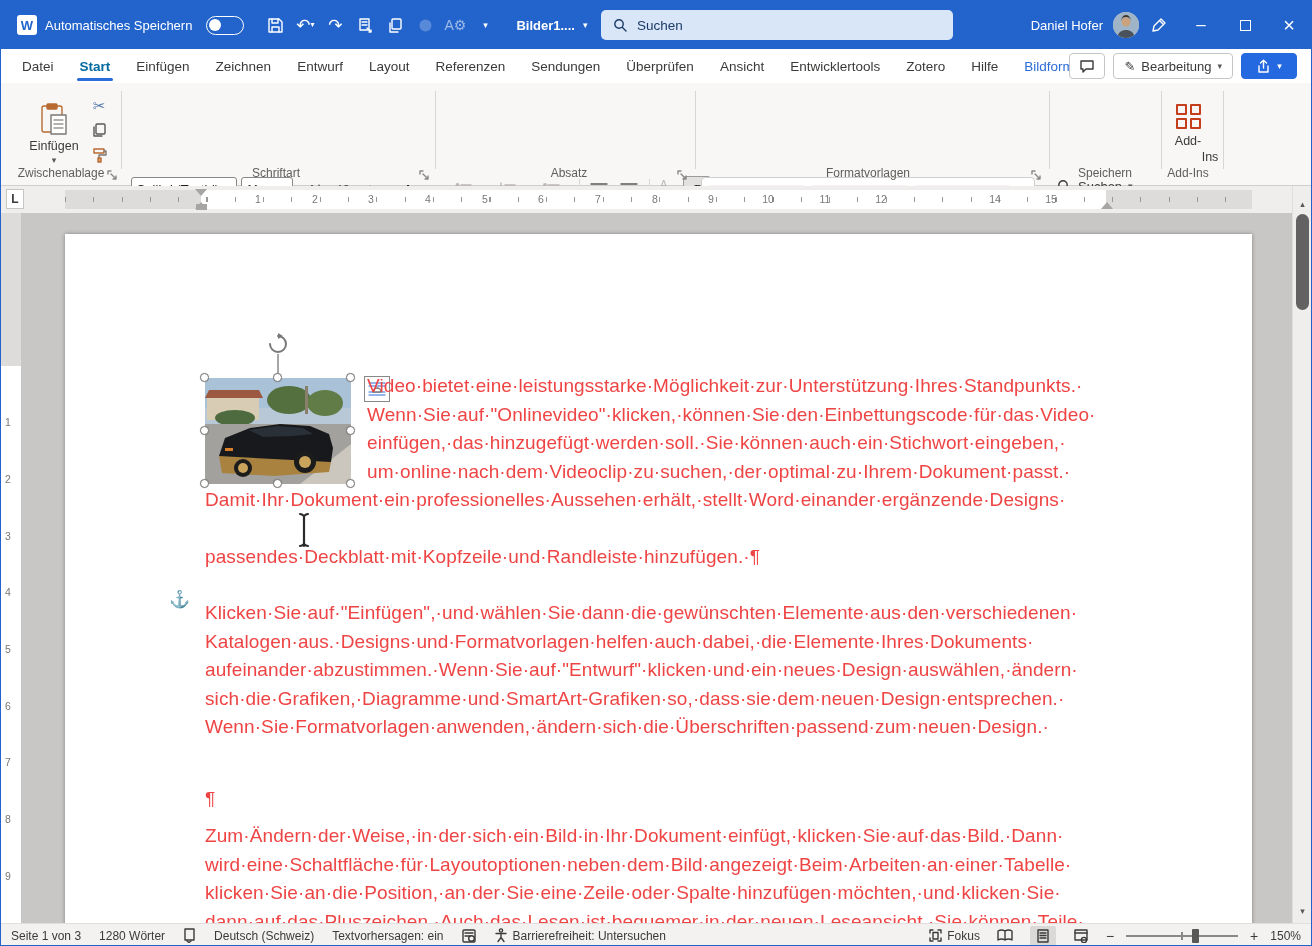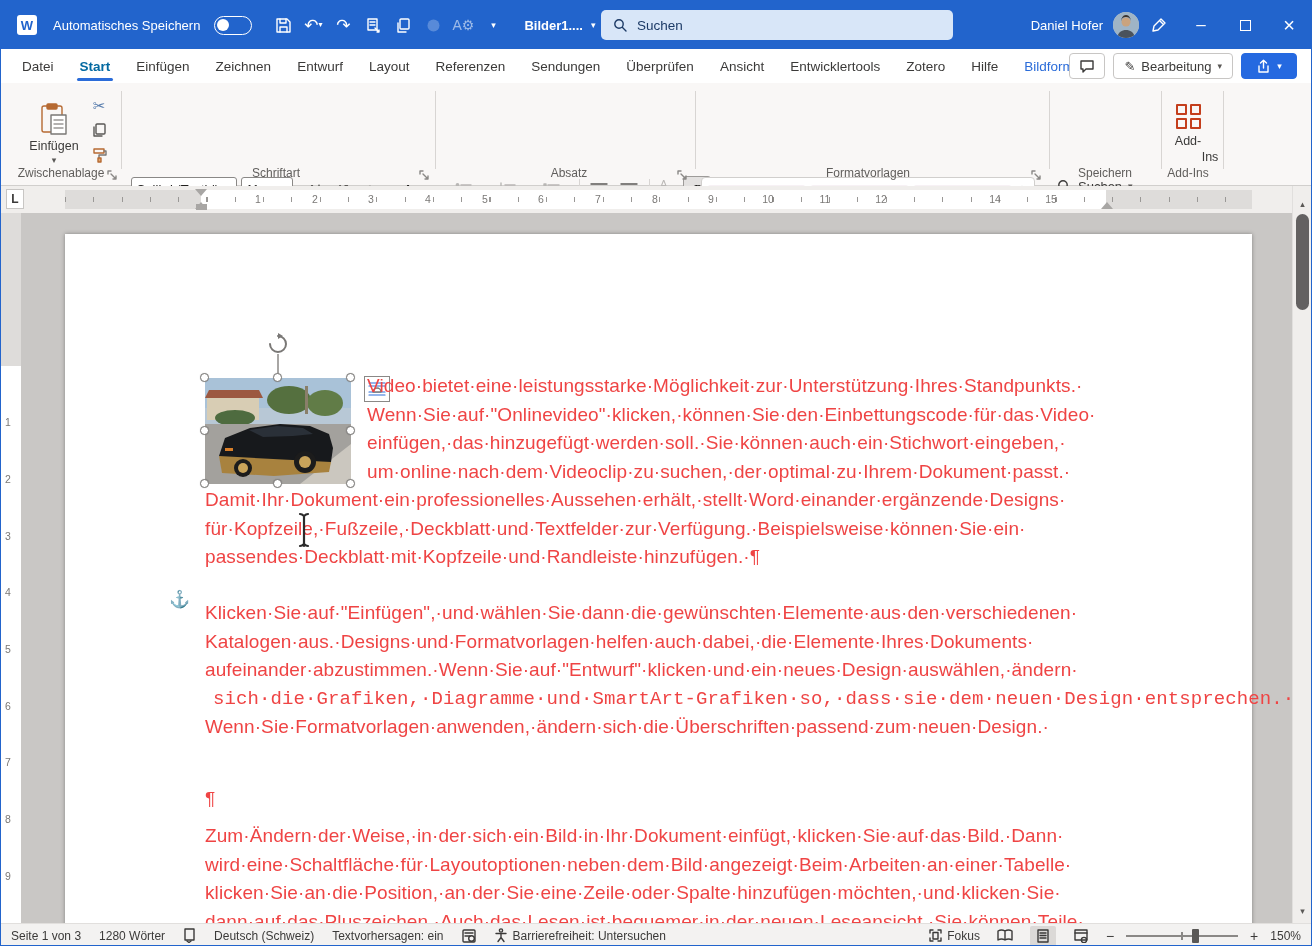--- a/index.html
+++ b/index.html
@@ -86,21 +86,21 @@
 <div id="app">
 
   <div class="titlebar">
     <div class="tb" style="left:12px;gap:4px;">
       <span class="qat" style="width:28px;">
         <svg width="22" height="22" viewBox="0 0 22 22">
             <rect x="1" y="1" width="20" height="20" rx="3" fill="#fff" stroke="none"></rect>
             <text x="11" y="16" text-anchor="middle" font-size="13" font-weight="bold" fill="#2264cc" stroke="none" font-family="Liberation Sans">W</text>
           </svg>
       </span>
-      <span style="margin-left:8px;">Automatisches Speichern</span>
+      <span style="margin-left:0;">Automatisches Speichern</span>
       <span class="toggle">
           <span class="knob"></span>
         </span>
       <span class="qat" style="margin-left:14px;">
         <svg width="17" height="17" viewBox="0 0 17 17" stroke="#fff">
             <path d="M2 2h10l3 3v10H2z"></path>
             <path d="M5 2v4h6V2M5 15v-5h7v5"></path>
           </svg>
       </span>
       <span class="qat">
@@ -531,26 +531,25 @@
       </span>
 
       <span class="anchor">⚓</span>
 
       <div style="position:absolute;left:140px;top:0;width:930px;height:700px;">
         <div class="dl" style="left:162px;top:138px;">Video·bietet·eine·leistungsstarke·Möglichkeit·zur·Unterstützung·Ihres·Standpunkts.·</div>
         <div class="dl" style="left:162px;top:167px;">Wenn·Sie·auf·"Onlinevideo"·klicken,·können·Sie·den·Einbettungscode·für·das·Video·</div>
         <div class="dl" style="left:162px;top:195px;">einfügen,·das·hinzugefügt·werden·soll.·Sie·können·auch·ein·Stichwort·eingeben,·</div>
         <div class="dl" style="left:162px;top:224px;">um·online·nach·dem·Videoclip·zu·suchen,·der·optimal·zu·Ihrem·Dokument·passt.·</div>
         <div class="dl" style="left:0;top:252px;">Damit·Ihr·Dokument·ein·professionelles·Aussehen·erhält,·stellt·Word·einander·ergänzende·Designs·</div>
-        <div class="dl" style="left:0;top:281px;">für·Kopfzeile,·Fußzeile,·Deckblatt·und·Textfelder·zur·Verfügung.·Beispielsweise·können·Sie·ein·</div>
         <div class="dl" style="left:0;top:309px;">passendes·Deckblatt·mit·Kopfzeile·und·Randleiste·hinzufügen.·¶</div>
         <div class="dl" style="left:0;top:365px;">Klicken·Sie·auf·"Einfügen",·und·wählen·Sie·dann·die·gewünschten·Elemente·aus·den·verschiedenen·</div>
         <div class="dl" style="left:0;top:394px;">Katalogen·aus.·Designs·und·Formatvorlagen·helfen·auch·dabei,·die·Elemente·Ihres·Dokuments·</div>
         <div class="dl" style="left:0;top:422px;">aufeinander·abzustimmen.·Wenn·Sie·auf·"Entwurf"·klicken·und·ein·neues·Design·auswählen,·ändern·</div>
-        <div class="dl" style="left:8px;top:451px;font-family:Liberation Mono, monospace;">sich·die·Grafiken,·Diagramme·und·SmartArt-Grafiken·so,·dass·sie·dem·neuen·Design·entsprechen.·</div>
+        <div class="dl" style="left:0;top:451px;">sich·die·Grafiken,·Diagramme·und·SmartArt-Grafiken·so,·dass·sie·dem·neuen·Design·entsprechen.·</div>
         <div class="dl" style="left:0;top:479px;">Wenn·Sie·Formatvorlagen·anwenden,·ändern·sich·die·Überschriften·passend·zum·neuen·Design.·</div>
         <div class="dl" style="left:0;top:551px;">¶</div>
         <div class="dl" style="left:0;top:588px;">Zum·Ändern·der·Weise,·in·der·sich·ein·Bild·in·Ihr·Dokument·einfügt,·klicken·Sie·auf·das·Bild.·Dann·</div>
         <div class="dl" style="left:0;top:617px;">wird·eine·Schaltfläche·für·Layoutoptionen·neben·dem·Bild·angezeigt·Beim·Arbeiten·an·einer·Tabelle·</div>
         <div class="dl" style="left:0;top:645px;">klicken·Sie·an·die·Position,·an·der·Sie·eine·Zeile·oder·Spalte·hinzufügen·möchten,·und·klicken·Sie·</div>
         <div class="dl" style="left:0;top:674px;">dann·auf·das·Pluszeichen.·Auch·das·Lesen·ist·bequemer·in·der·neuen·Leseansicht.·Sie·können·Teile·</div>
       </div>
 
       <span class="abs" style="left:231px;top:278px;">
         <svg width="16" height="36" viewBox="0 0 16 36">

